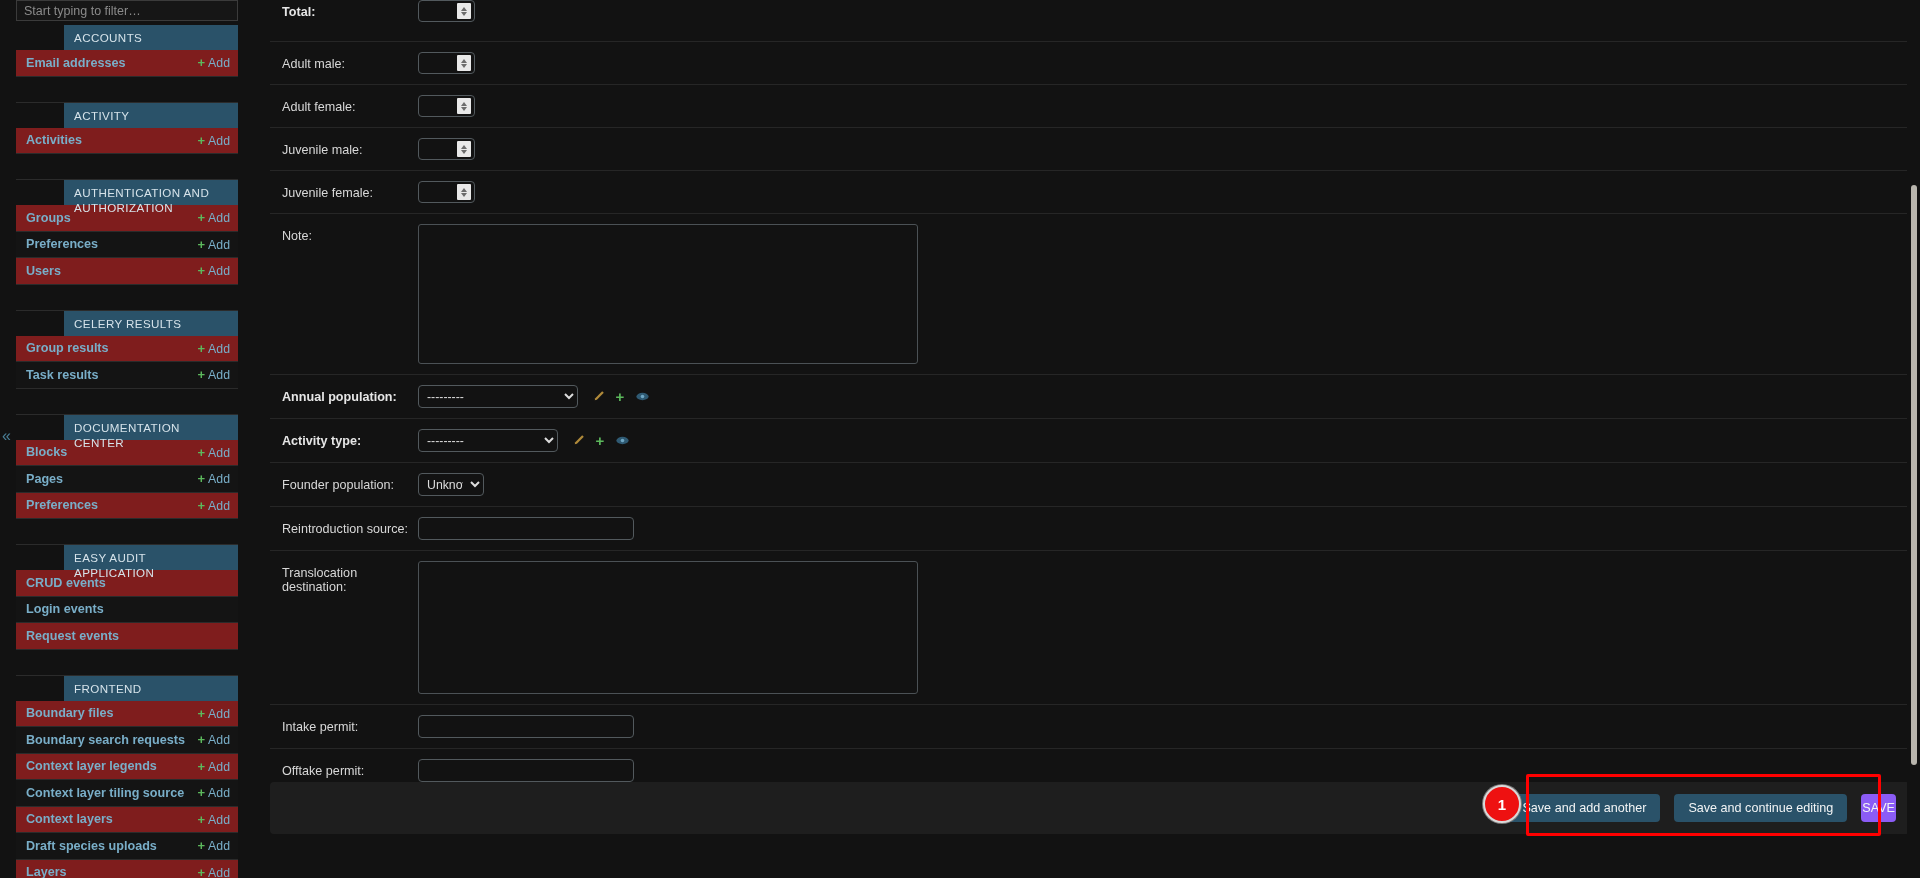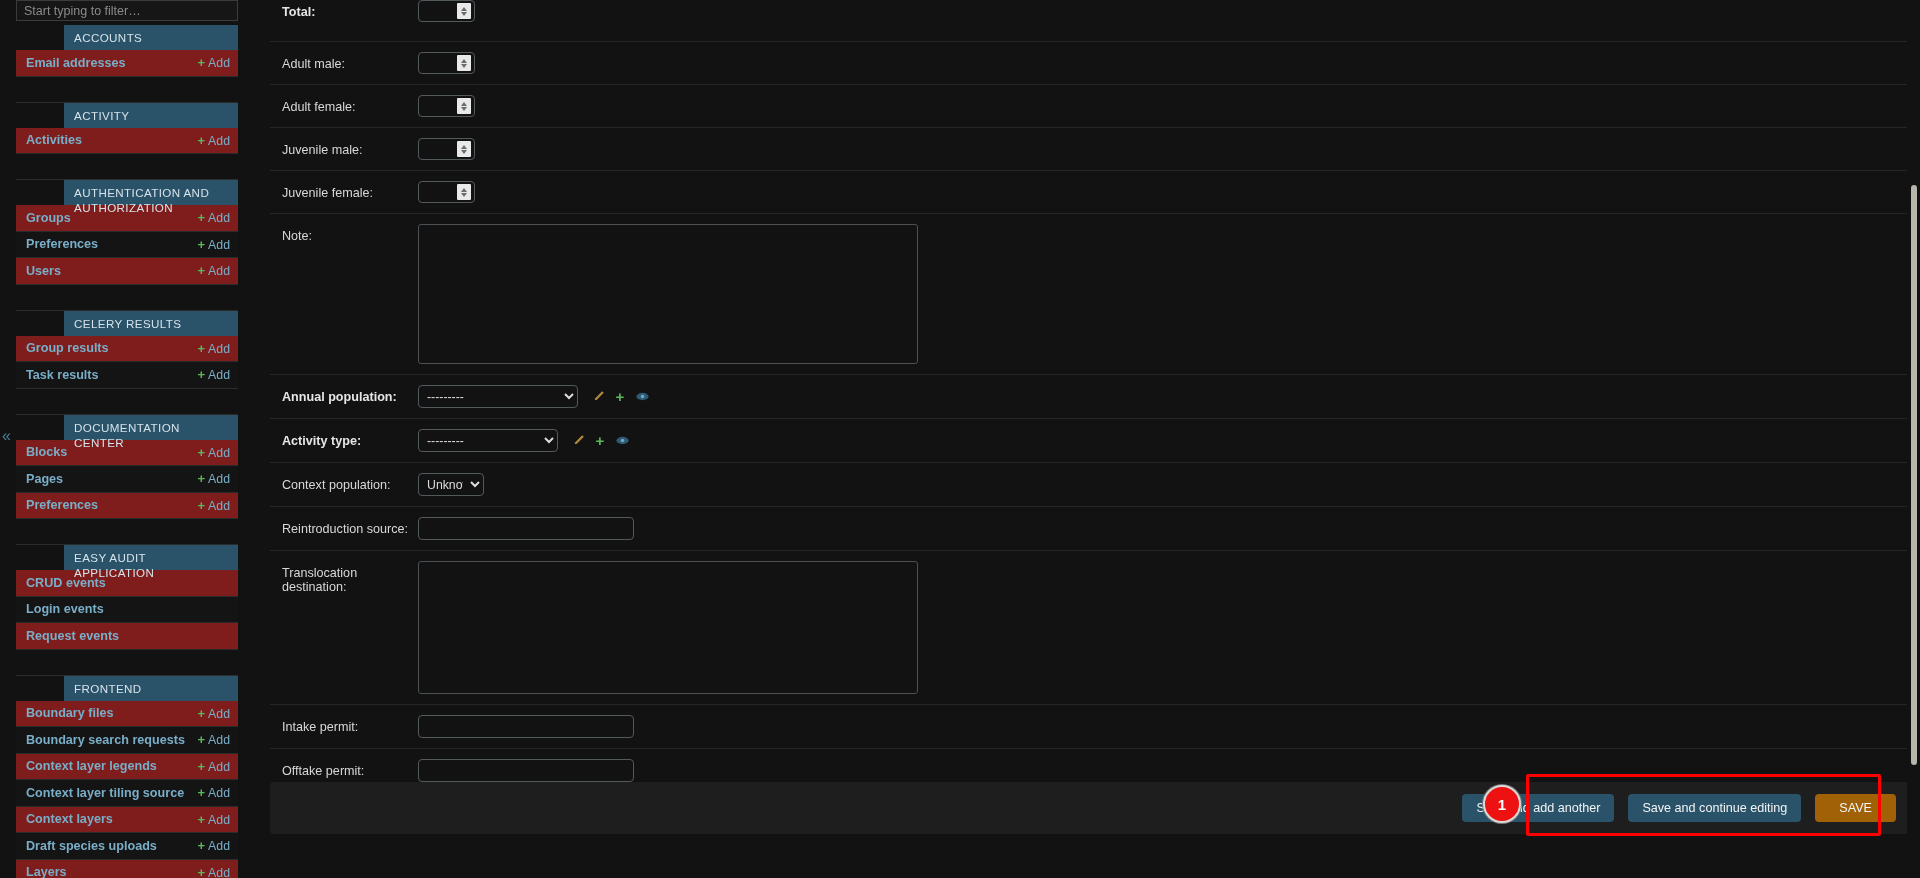--- a/index.html
+++ b/index.html
@@ -146,21 +146,21 @@
     border-radius: 4px;
     display: flex; align-items: center; justify-content: flex-end;
     padding-right: 14px; gap: 14px;
   }
   .btn {
     background: #2a5269; color: #f2f4f5;
     border: none; border-radius: 4px;
     font-size: 12.6px; height: 28px; padding: 0 14px;
     font-family: "Liberation Sans", sans-serif; cursor: pointer;
   }
-  .btn.primary { background: #a16207; padding: 0 24px; }
+  .btn.primary { background: #8b5cf6; padding: 0 1px; }
 
   .annot-box {
     position: absolute; left: 1526px; top: 774px;
     width: 355px; height: 62px;
     border: 3px solid #ff0000; border-radius: 2px;
     pointer-events: none;
   }
   .annot-badge {
     position: absolute; left: 1483px; top: 785px;
     width: 38px; height: 38px; border-radius: 50%;
@@ -415,21 +415,21 @@
             <svg width="13" height="9" viewBox="0 0 16 10">
                 <ellipse cx="8" cy="5" rx="7.5" ry="4.5" fill="#2f5a73"></ellipse>
                 <circle cx="8" cy="5" r="2.2" fill="#6fa7c4"></circle>
               </svg>
           </span>
         </span>
       </div>
     </div>
 
     <div class="form-row">
-      <div class="flabel">Context population:</div>
+      <div class="flabel">Founder population:</div>
       <div class="ffield">
         <select class="sel sel-small">
           <option>Unknown</option>
         </select>
       </div>
     </div>
 
     <div class="form-row">
       <div class="flabel">Reintroduction source:</div>
       <div class="ffield">

